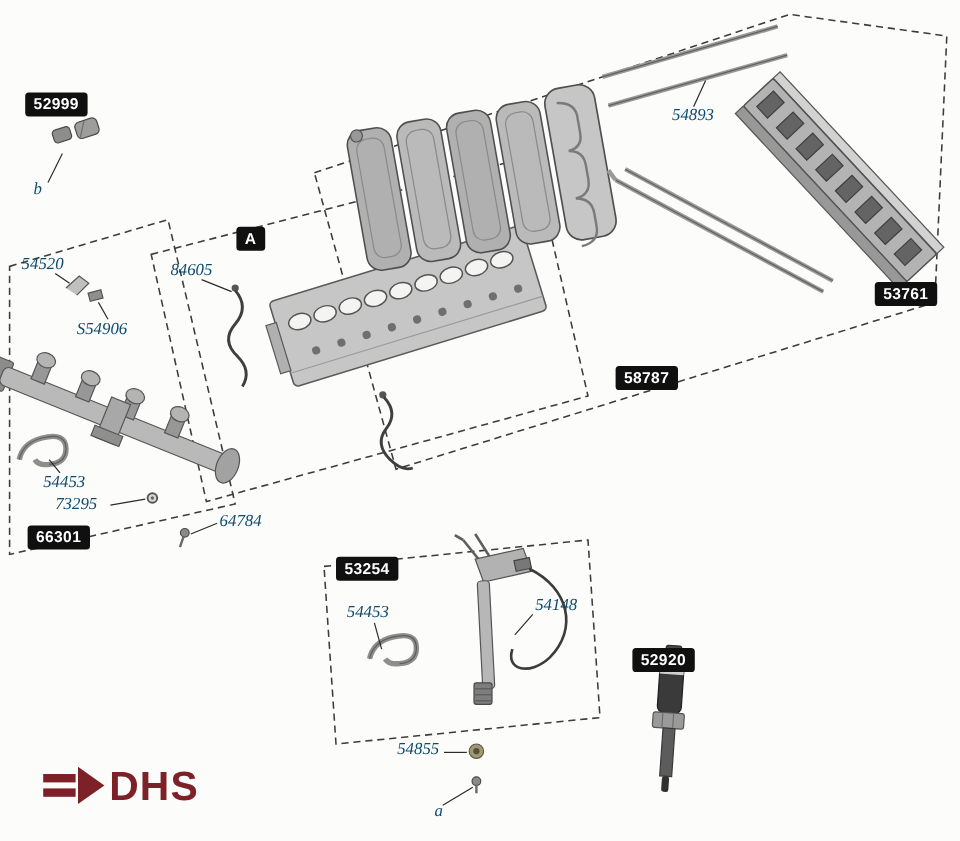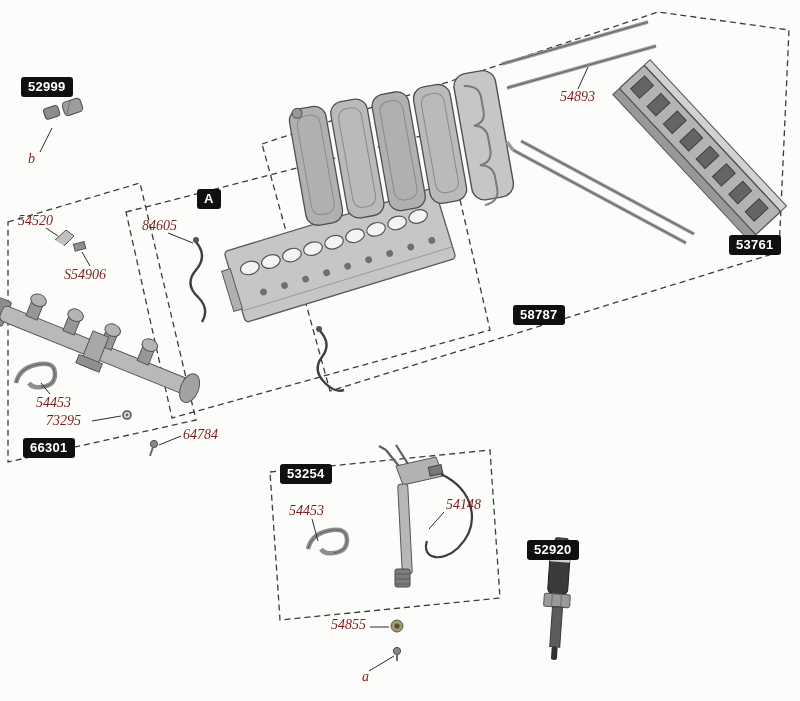--- a/index.html
+++ b/index.html
@@ -15,21 +15,21 @@
     position:absolute;
     background:#101010;color:#ffffff;
     font-family:"Liberation Sans",sans-serif;
     font-weight:700;font-size:13px;line-height:1;
     padding:3px 7px 4px;border-radius:3px;
     letter-spacing:.3px;white-space:nowrap;
   }
   .callout{
     position:absolute;
     font-family:"Liberation Serif",serif;
-    font-style:italic;font-size:14px;color:#7f1d1d;
+    font-style:italic;font-size:14px;color:#0c4a6e;
     line-height:1;white-space:nowrap;
   }
   .logo{position:absolute;left:34px;top:634px;}
 </style>
 </head>
 <body>
 
 <div class="canvas">
 
   <svg class="art" viewBox="0 0 800 701" width="800" height="701" xmlns="http://www.w3.org/2000/svg">
@@ -215,14 +215,22 @@
   <div class="callout" style="left:142px;top:219px">84605</div>
   <div class="callout" style="left:36px;top:396px">54453</div>
   <div class="callout" style="left:46px;top:414px">73295</div>
   <div class="callout" style="left:183px;top:428px">64784</div>
   <div class="callout" style="left:560px;top:90px">54893</div>
   <div class="callout" style="left:289px;top:504px">54453</div>
   <div class="callout" style="left:446px;top:498px">54148</div>
   <div class="callout" style="left:331px;top:618px">54855</div>
   <div class="callout" style="left:362px;top:670px">a</div>
 
+  <div class="logo">
+    <svg width="170" height="44" viewBox="0 0 170 44" xmlns="http://www.w3.org/2000/svg">
+      <rect x="2" y="11" width="27" height="7" fill="#7d2128"></rect>
+      <rect x="2" y="23" width="27" height="7" fill="#7d2128"></rect>
+      <polygon points="31,5 53,20.5 31,36" fill="#7d2128"></polygon>
+      <text x="57" y="33" font-size="34" font-weight="bold" letter-spacing="1" font-family="Liberation Sans, sans-serif" fill="#7d2128">DHS</text>
+    </svg>
+  </div>
 
 </div>
 
 </body></html>

